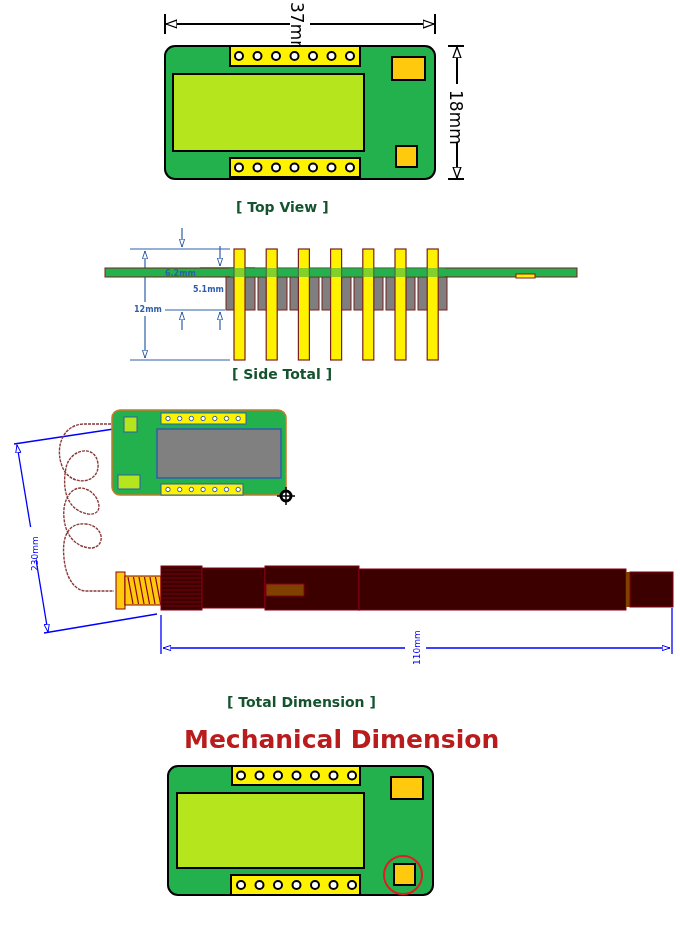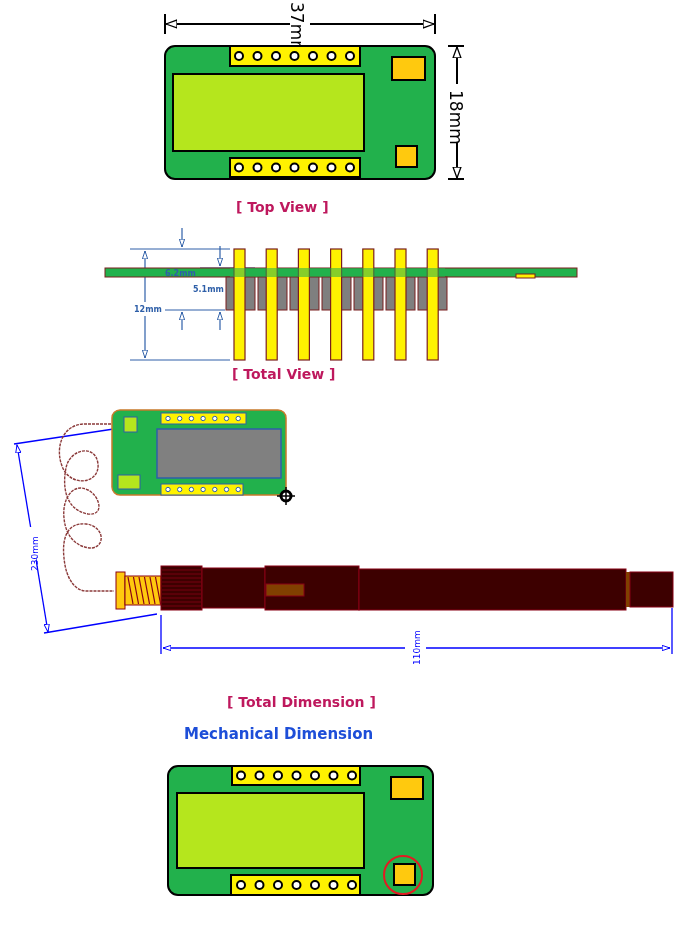--- a/index.html
+++ b/index.html
@@ -1,20 +1,20 @@
 <!DOCTYPE html>
 <html><head>
 <meta charset="utf-8">
 <style>
   html,body{margin:0;padding:0;background:#ffffff;}
   body{width:680px;height:927px;position:relative;overflow:hidden;font-family:"DejaVu Sans",sans-serif;}
   svg{position:absolute;left:0;top:0;}
-  .caption{position:absolute;font-family:"DejaVu Sans",sans-serif;font-weight:bold;color:#be185d;white-space:nowrap;}
+  .caption{position:absolute;font-family:"DejaVu Sans",sans-serif;font-weight:bold;color:#14532d;white-space:nowrap;}
   .cap-sm{font-size:14px;}
-  .title{font-size:15px;color:#1d4ed8;}
+  .title{font-size:25px;color:#b91c1c;}
 </style>
 </head>
 <body>
 
 <svg id="art" width="680" height="927" viewBox="0 0 680 927" xmlns="http://www.w3.org/2000/svg">
   <defs>
     <marker id="arrBlk" viewBox="0 0 12 10" refX="11" refY="5" markerWidth="12" markerHeight="10" orient="auto-start-reverse" markerUnits="userSpaceOnUse">
       <path d="M0,1 L11,5 L0,9 Z" fill="#fff" stroke="#000" stroke-width="1.3"></path>
     </marker>
     <marker id="arrBlu" viewBox="0 0 10 8" refX="9" refY="4" markerWidth="9" markerHeight="7" orient="auto-start-reverse" markerUnits="userSpaceOnUse">
@@ -201,15 +201,15 @@
         <circle cx="333.5" cy="885" r="4" fill="#fff" stroke="#000" stroke-width="2"></circle>
         <circle cx="352" cy="885" r="4" fill="#fff" stroke="#000" stroke-width="2"></circle>
       </g>
     <rect x="391" y="777" width="32" height="22" fill="#ffc90e" stroke="#000" stroke-width="2"></rect>
     <rect x="394" y="864" width="21" height="21" fill="#ffc90e" stroke="#000" stroke-width="2"></rect>
     <circle cx="403" cy="875" r="19" fill="none" stroke="#e31b23" stroke-width="2"></circle>
   </g>
 </svg>
 
 <div class="caption cap-sm" style="left:236px;top:199px;">[ Top View ]</div>
-<div class="caption cap-sm" style="left:232px;top:366px;">[ Total View ]</div>
+<div class="caption cap-sm" style="left:232px;top:366px;">[ Side Total ]</div>
 <div class="caption cap-sm" style="left:227px;top:694px;">[ Total Dimension ]</div>
 <div class="caption title" style="left:184px;top:725px;">Mechanical Dimension</div>
 
 </body></html>

